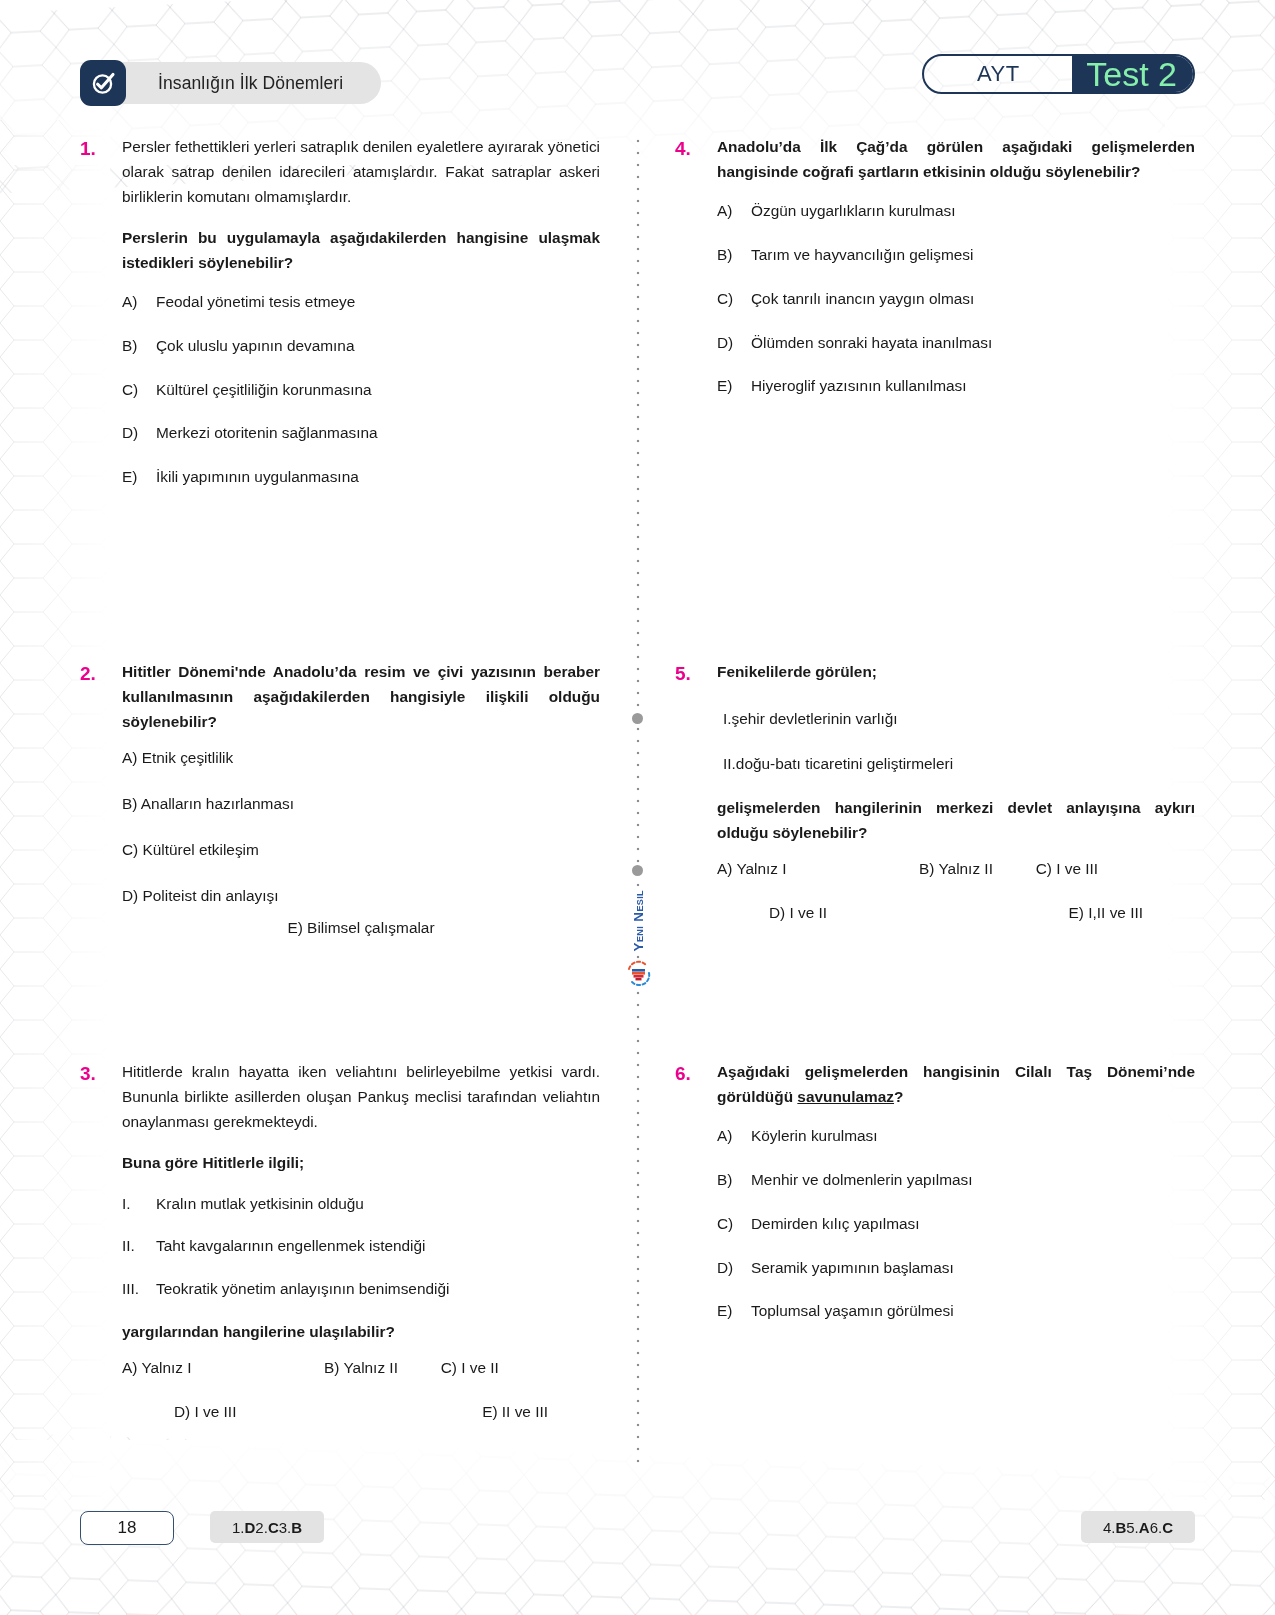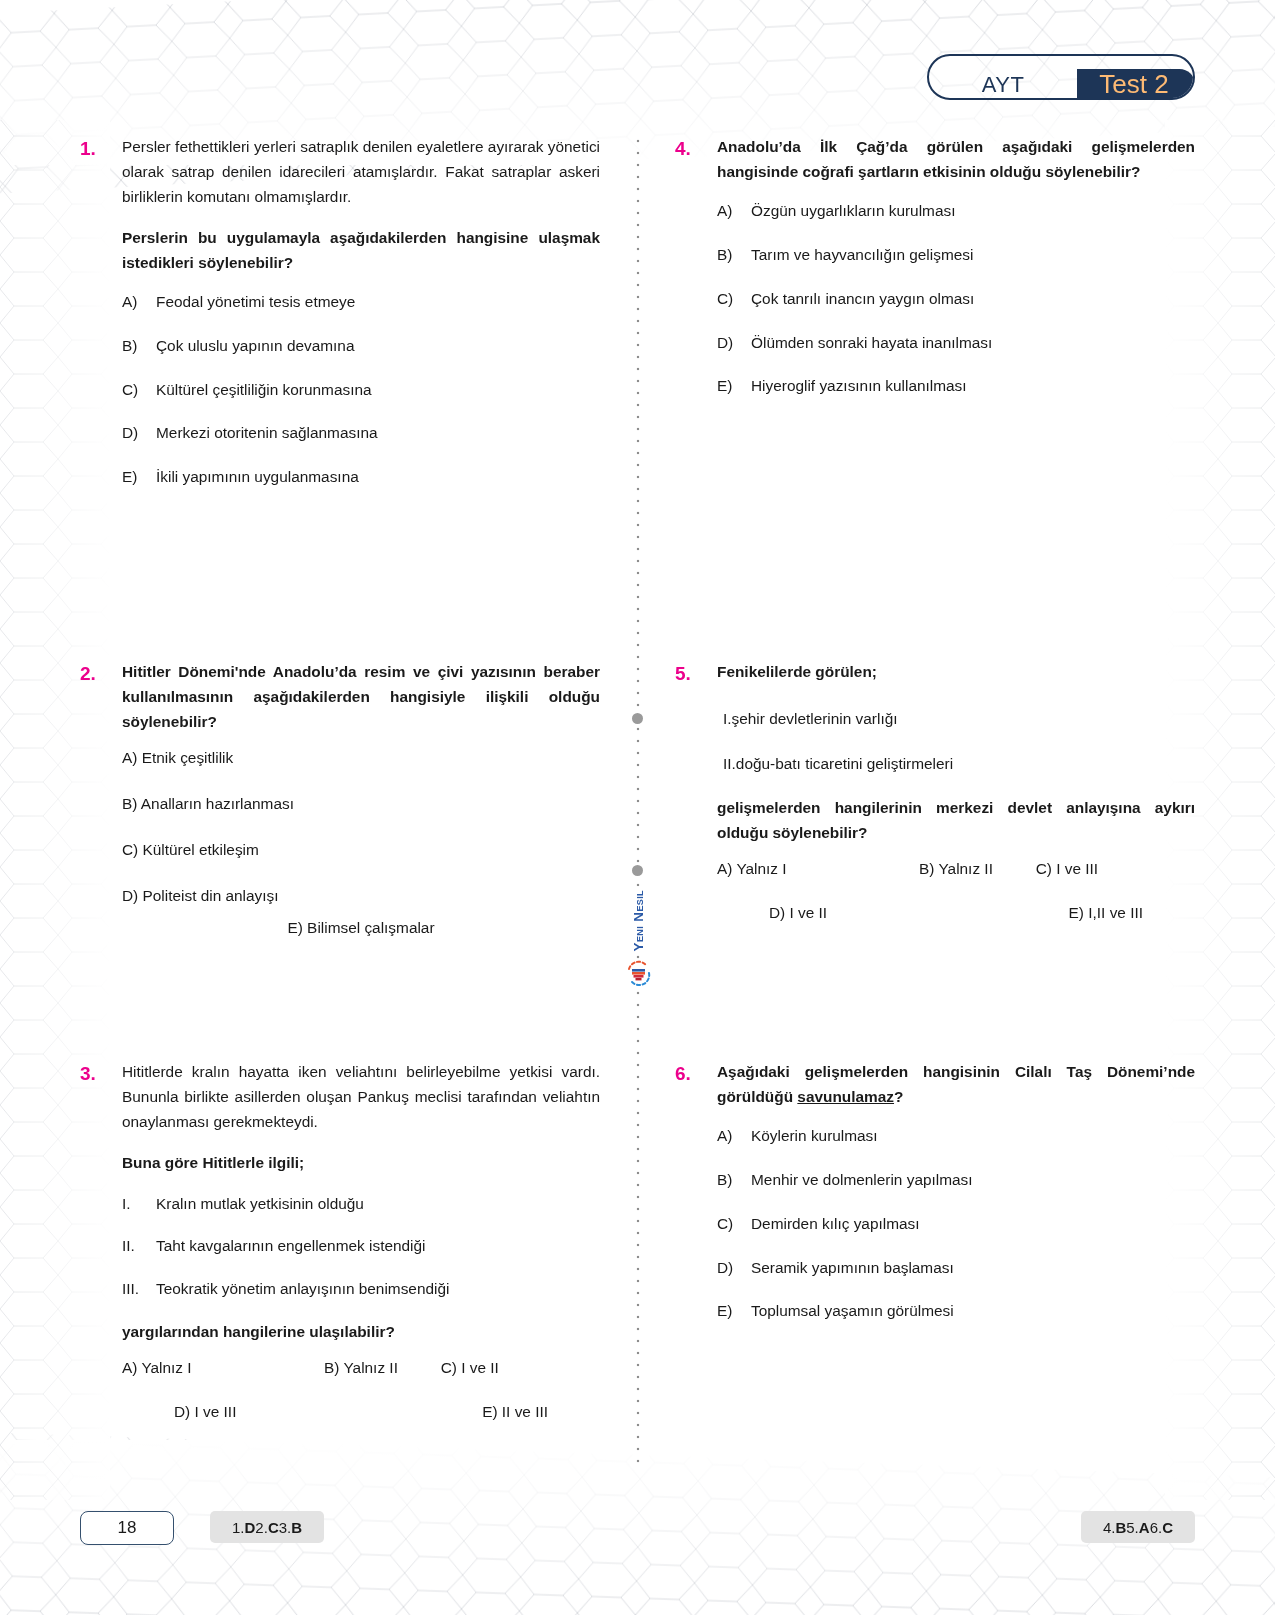--- a/index.html
+++ b/index.html
@@ -46,37 +46,37 @@
     background:#e4e4e4;
     border-radius:6px 22px 22px 6px;
     margin-left:-18px;
     padding:0 38px 0 50px;
     display:flex; align-items:center;
     font-size:17.5px; color:#222;
     letter-spacing:.1px;
   }
   .hdr-right {
     position:absolute; right:0; top:-6px;
-    display:flex; align-items:flex-end;
-    height:46px;
+    display:flex; align-items:center;
+    height:40px;
     border:2.5px solid #1d3557;
     border-radius:23px;
     overflow:hidden;
     background:transparent;
   }
   .hdr-ayt {
     display:flex; align-items:center; justify-content:center;
     min-width:148px; padding:0 14px;
     color:#1d3557; font-size:22px; letter-spacing:.5px;
     background:transparent;
   }
   .hdr-test {
     display:flex; align-items:center; justify-content:center;
     min-width:118px; padding:0 18px 0 14px;
-    background:#1d3557; color:#fdba74; font-size:26px;
+    background:#1d3557; color:#86efac; font-size:34px;
     border-radius:0 21px 21px 0;
     margin:-2px -2px -2px 0;
   }
 
   
   .columns {
     position:absolute;
     top:135px; left:80px; right:80px; bottom:150px;
   }
   .col {
@@ -262,20 +262,29 @@
     <g>
       <rect x="1165" y="120" width="130" height="1380" fill="url(#hexpat)" opacity="0.75"></rect>
       <rect x="1165" y="120" width="130" height="1380" fill="url(#fadeSideR)"></rect>
     </g>
   </svg>
 </div>
 
 <div class="page">
 
   <div class="header">
+    <div class="hdr-left">
+      <div class="logo-badge">
+        <svg width="30" height="30" viewBox="0 0 30 30" xmlns="http://www.w3.org/2000/svg">
+          <circle cx="14.5" cy="16" r="8.6" fill="none" stroke="#ffffff" stroke-width="2.3"></circle>
+          <path d="M9.6 16.2 L13.4 19.8 L25 6.5" fill="none" stroke="#ffffff" stroke-width="3.1" stroke-linecap="round" stroke-linejoin="round"></path>
+        </svg>
+      </div>
+      <div class="title-plate">İnsanlığın İlk Dönemleri</div>
+    </div>
 
     <div class="hdr-right">
       <div class="hdr-ayt">AYT</div>
       <div class="hdr-test">Test 2</div>
     </div>
   </div>
 
   <div class="columns">
 
     <div class="divider">

